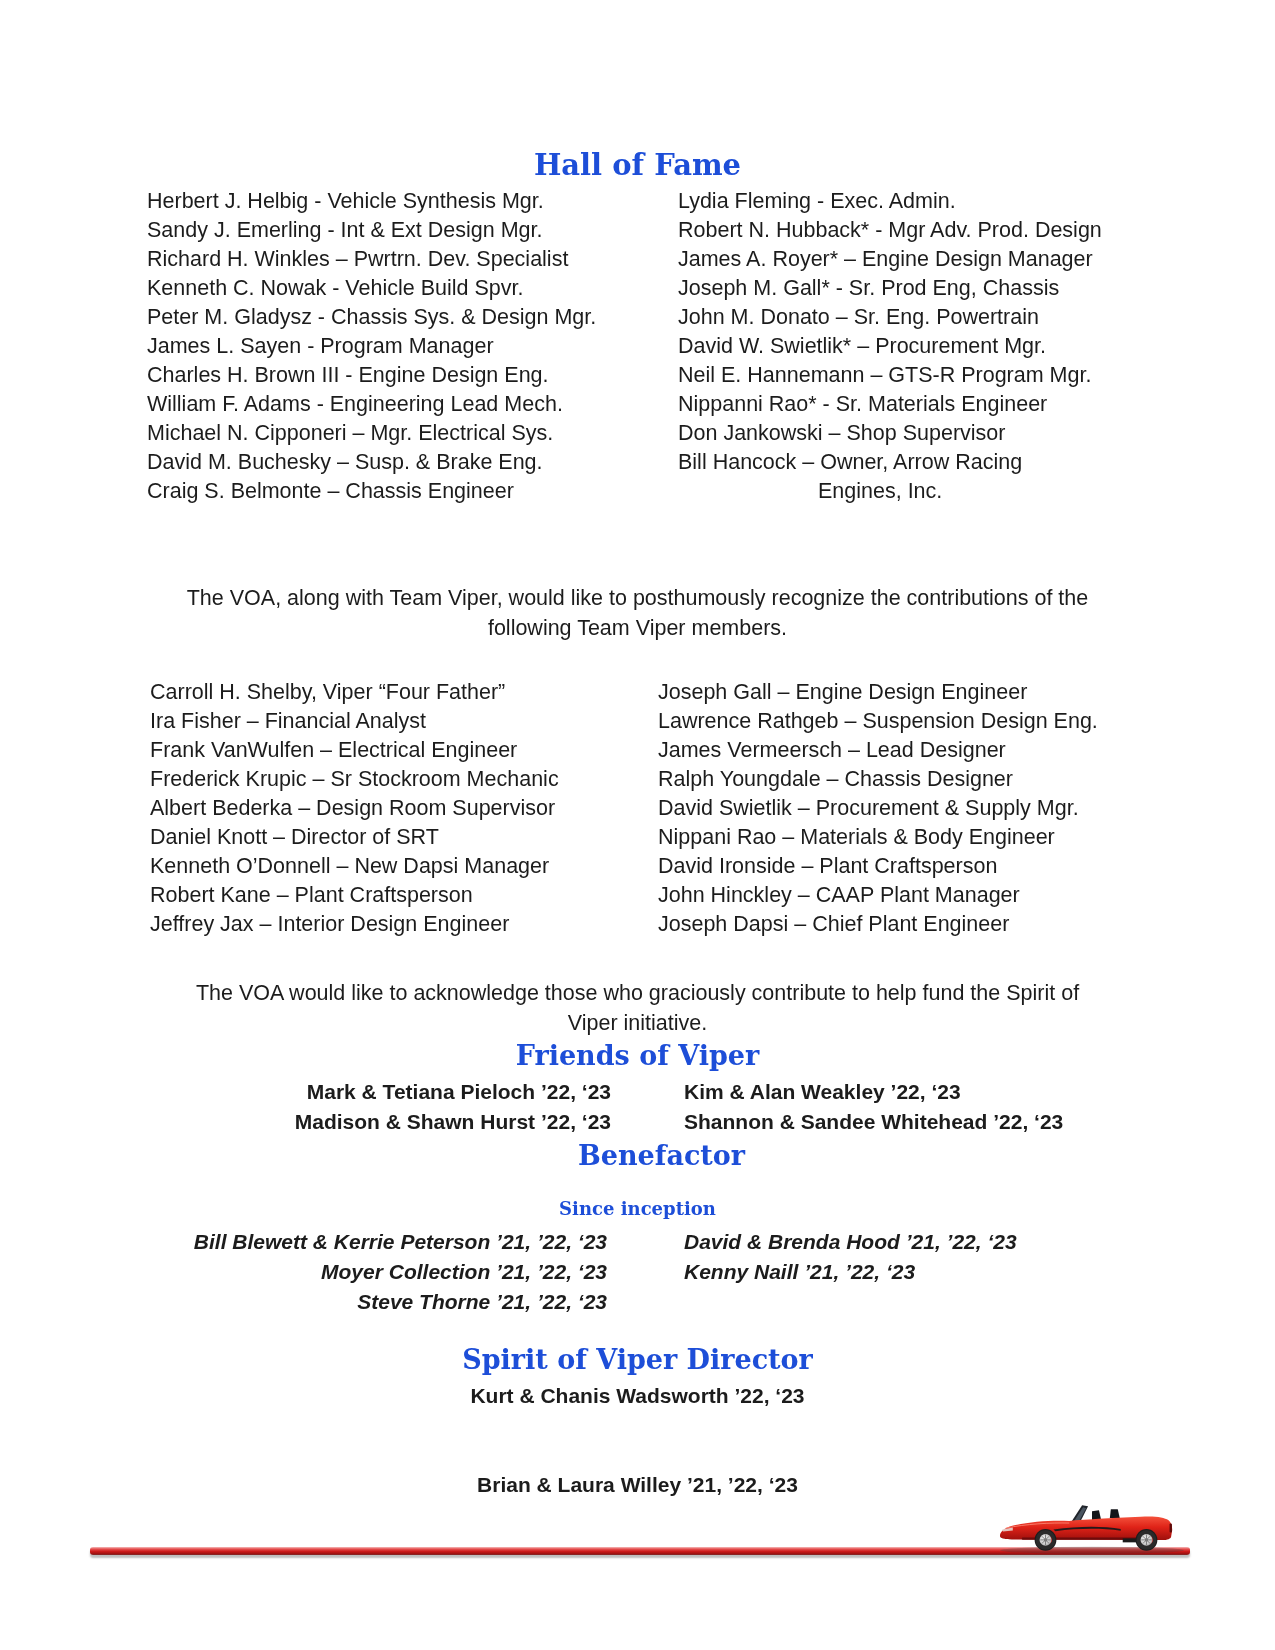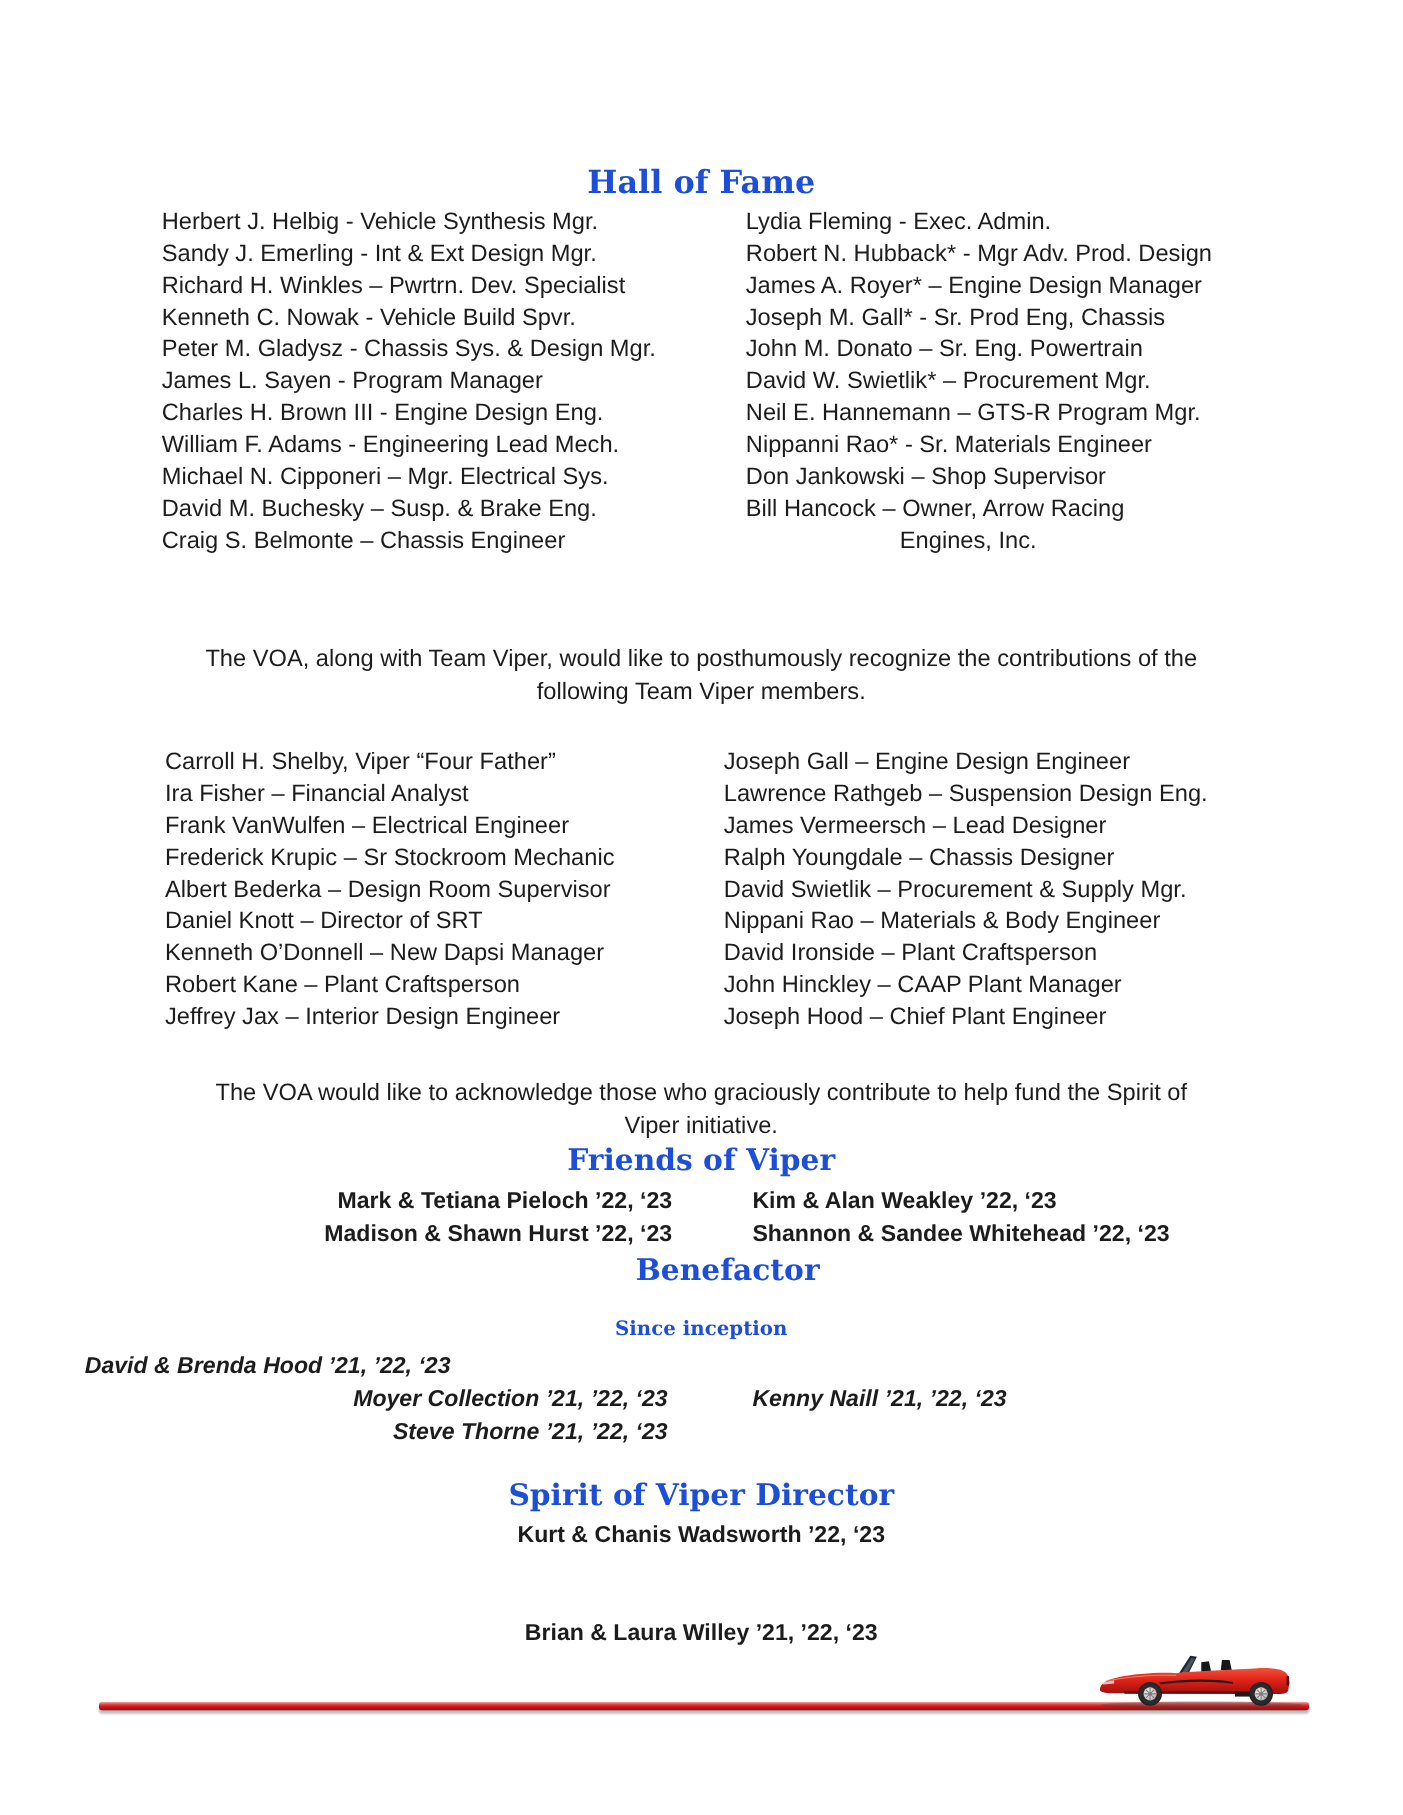--- a/index.html
+++ b/index.html
@@ -125,21 +125,21 @@
     <div class="col">
 
     <div class="row">Joseph Gall – Engine Design Engineer</div>
         <div class="row">Lawrence Rathgeb – Suspension Design Eng.</div>
         <div class="row">James Vermeersch – Lead Designer</div>
         <div class="row">Ralph Youngdale – Chassis Designer</div>
         <div class="row">David Swietlik – Procurement &amp; Supply Mgr.</div>
         <div class="row">Nippani Rao – Materials &amp; Body Engineer</div>
         <div class="row">David Ironside – Plant Craftsperson</div>
         <div class="row">John Hinckley – CAAP Plant Manager</div>
-        <div class="row">Joseph Hood – Chief Plant Engineer</div>
+        <div class="row">Joseph Dapsi – Chief Plant Engineer</div>
       </div>
   </div>
 
   <div class="para para2">
 
   <div class="pline">The VOA would like to acknowledge those who graciously contribute to help fund the Spirit of</div>
       <div class="pline">Viper initiative.</div>
     </div>
 
   <div class="serif-hdr sec-hdr friends-hdr">Friends of Viper</div>
@@ -155,20 +155,21 @@
         <span class="cell-r">Shannon &amp; Sandee Whitehead ’22, ‘23</span>
       </div>
     </div>
 
   <div class="serif-hdr sec-hdr bene-hdr">Benefactor</div>
   <div class="serif-hdr sub-hdr since-hdr">Since inception</div>
 
   <div class="pair-rows bene-rows">
 
   <div class="pair">
+        <span class="cell-l">Bill Blewett &amp; Kerrie Peterson ’21, ’22, ‘23</span>
         <span class="cell-r">David &amp; Brenda Hood ’21, ’22, ‘23</span>
       </div>
       <div class="pair">
         <span class="cell-l">Moyer Collection ’21, ’22, ‘23</span>
         <span class="cell-r">Kenny Naill ’21, ’22, ‘23</span>
       </div>
       <div class="pair">
         <span class="cell-l">Steve Thorne ’21, ’22, ‘23</span>
         <span class="cell-r"></span>
       </div>

